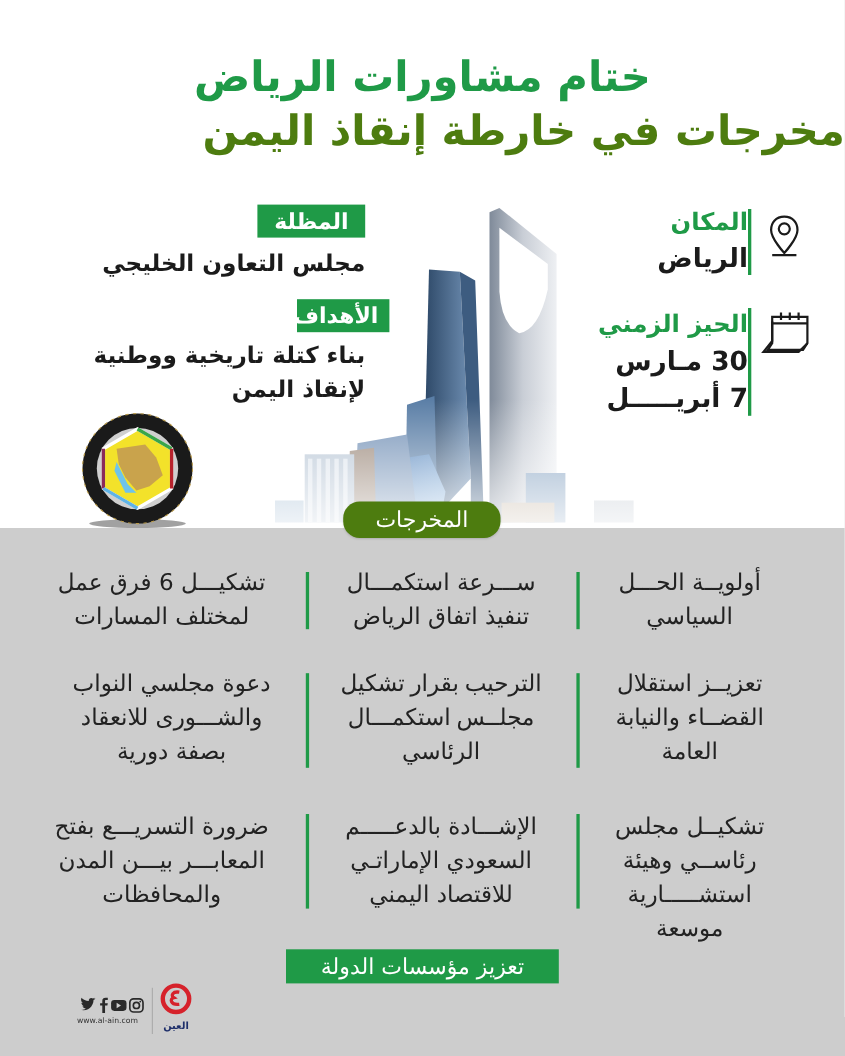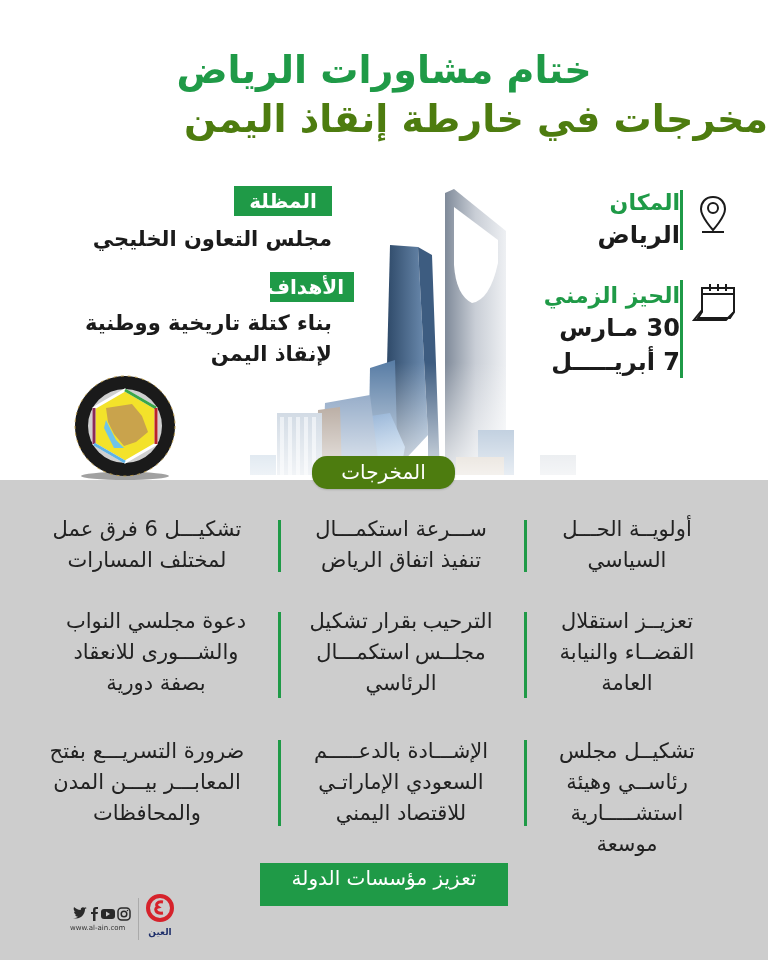--- a/index.html
+++ b/index.html
@@ -52,21 +52,21 @@
     font-size: 20px; line-height: 33px; text-align: center; direction: rtl;
     box-shadow: 0 1px 2px rgba(0,0,0,0.15);
     border-radius: 15px;
   }
   .item {
     font-size: 21px; color: #222; line-height: 31px;
     direction: rtl; text-align: center;
   }
   .gbar { width: 3px; background: #1f9a47; }
   .footer-badge {
-    left: 260px; top: 863px; width: 248px; height: 43px;
+    left: 260px; top: 863px; width: 248px; height: 31px;
     background: #1f9a47; color: #fff;
     font-size: 20px; line-height: 31px; text-align: center; direction: rtl;
   }
 
   
   .social { left: 72px; top: 906px; width: 60px; height: 16px; }
   .site { left: 70px; top: 924px; font-size: 7px; color: #333; font-family: "DejaVu Sans", sans-serif; }
   .logo-sep { left: 138px; top: 898px; width: 1px; height: 42px; background: #aaa; }
   .brand-logo { left: 143px; top: 893px; width: 34px; height: 50px; }
 </style>

